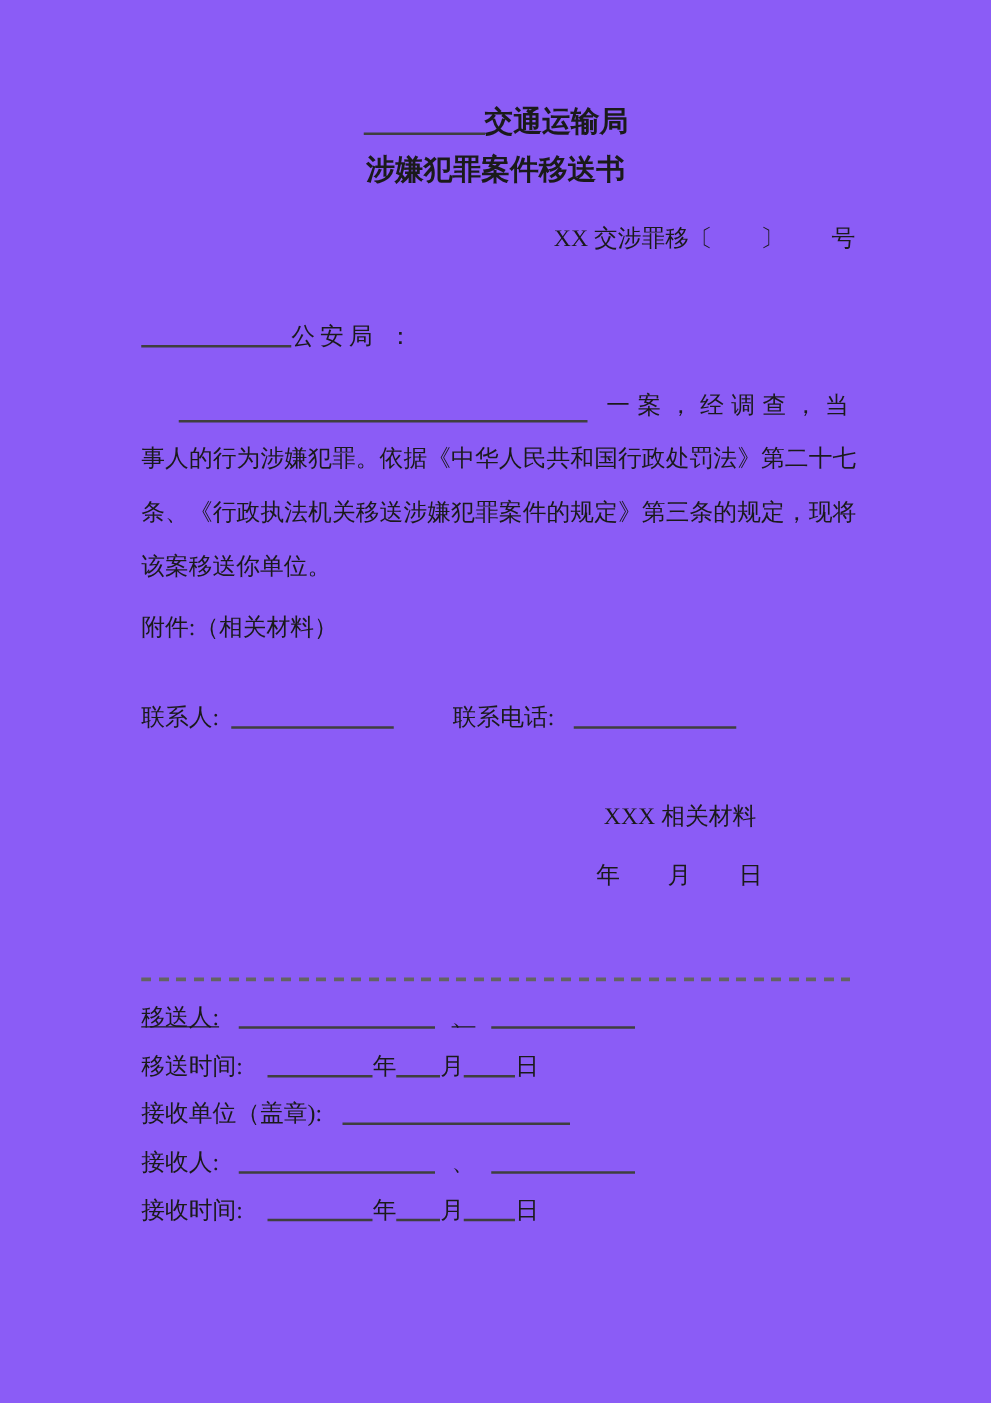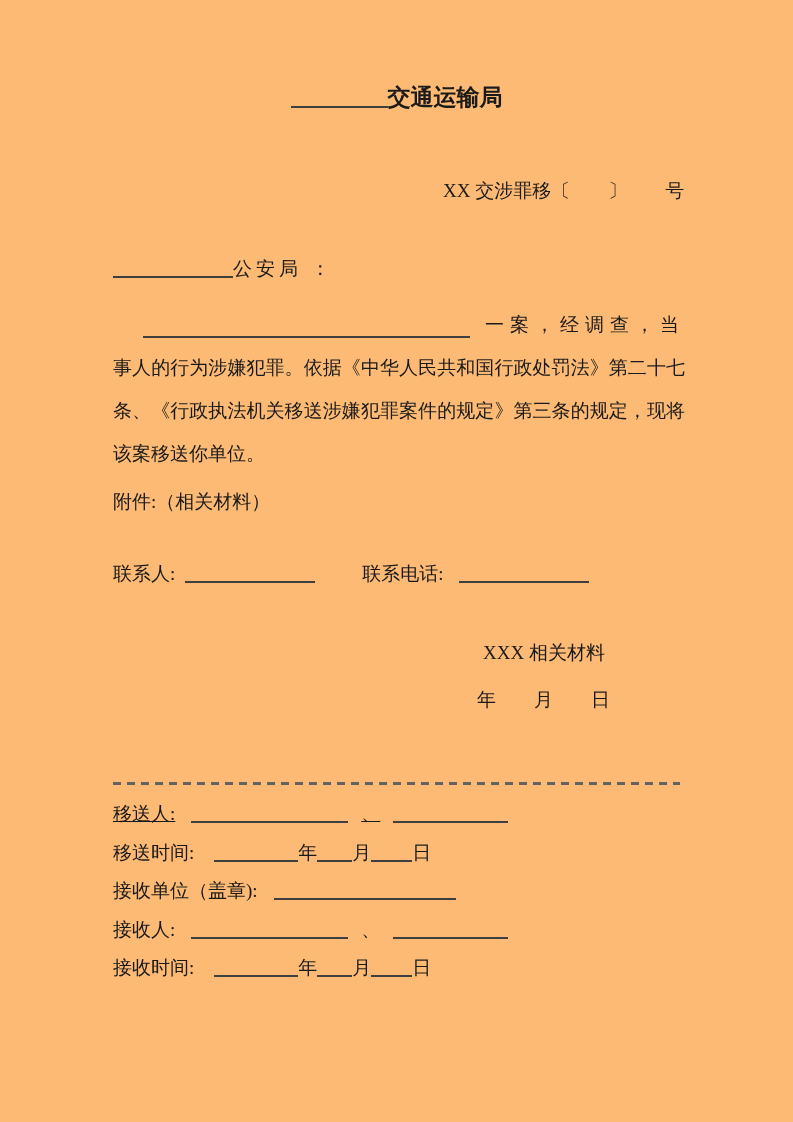--- a/index.html
+++ b/index.html
@@ -1,20 +1,20 @@
 <!DOCTYPE html>
 <html><head>
 <meta charset="utf-8">
 <style>
   html, body { margin: 0; padding: 0; background: #ffffff; }
   .page {
     position: relative;
     width: 793px;
     height: 1122px;
-    background: #fdba74;
+    background: #8b5cf6;
     font-family: "Liberation Serif", "DejaVu Serif", serif;
     color: #1a1a1a;
     font-size: 19px;
     overflow: hidden;
   }
   .abs { position: absolute; }
 
   
   .title-line {
     left: 0; width: 793px;
@@ -82,20 +82,21 @@
   .foot-row .time-blank { margin-left: 20px; }
 </style>
 </head>
 <body>
 
 <div class="page">
 
   <div class="abs title-line" style="top:82px">
     <span class="blank bl-org"></span><span>交通运输局</span>
   </div>
+  <div class="abs title-line" style="top:120px">涉嫌犯罪案件移送书</div>
 
   <div class="abs doc-number">XX 交涉罪移〔　　〕　　号</div>
 
   <div class="abs salutation">
     <span class="blank bl-police"></span><span class="sal-text">公安局 ：</span>
   </div>
 
   <div class="abs para">
     <div class="para-line para-line-1">
       <span class="blank bl-case"></span>

